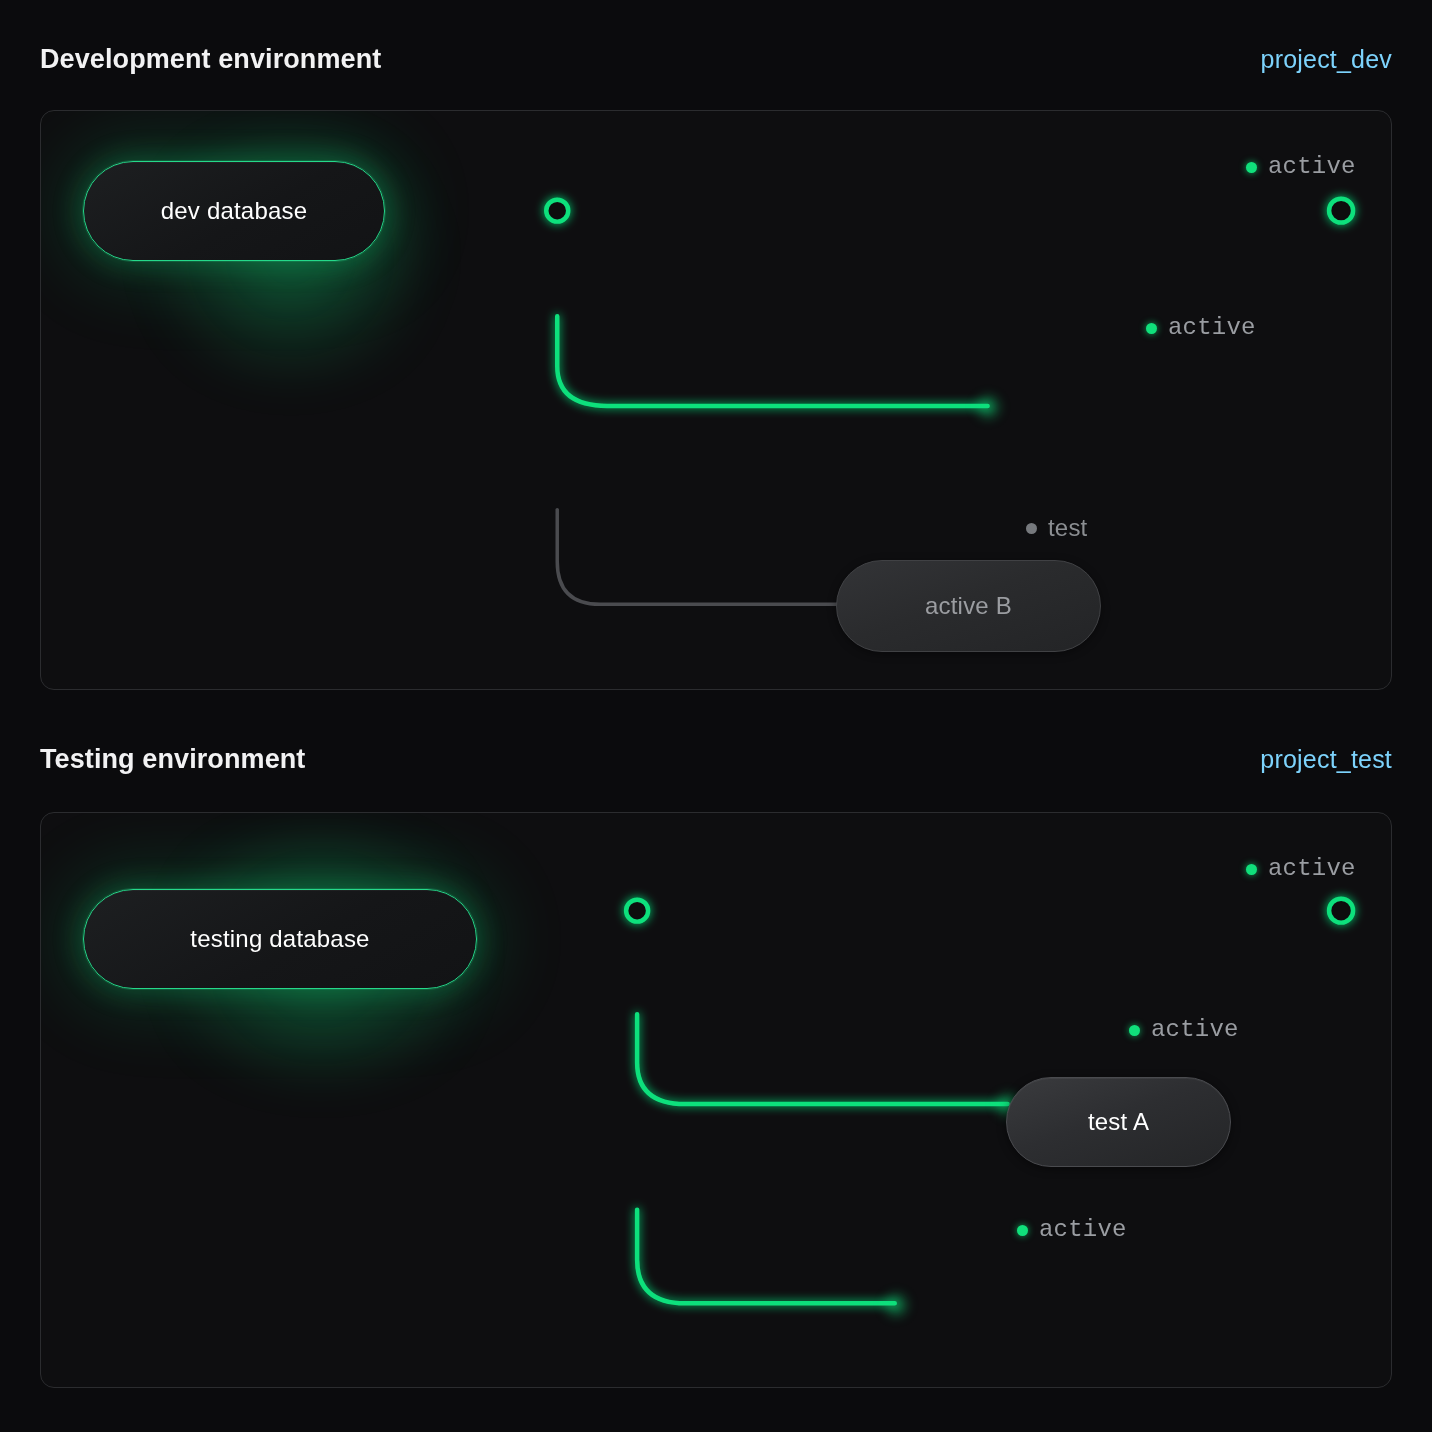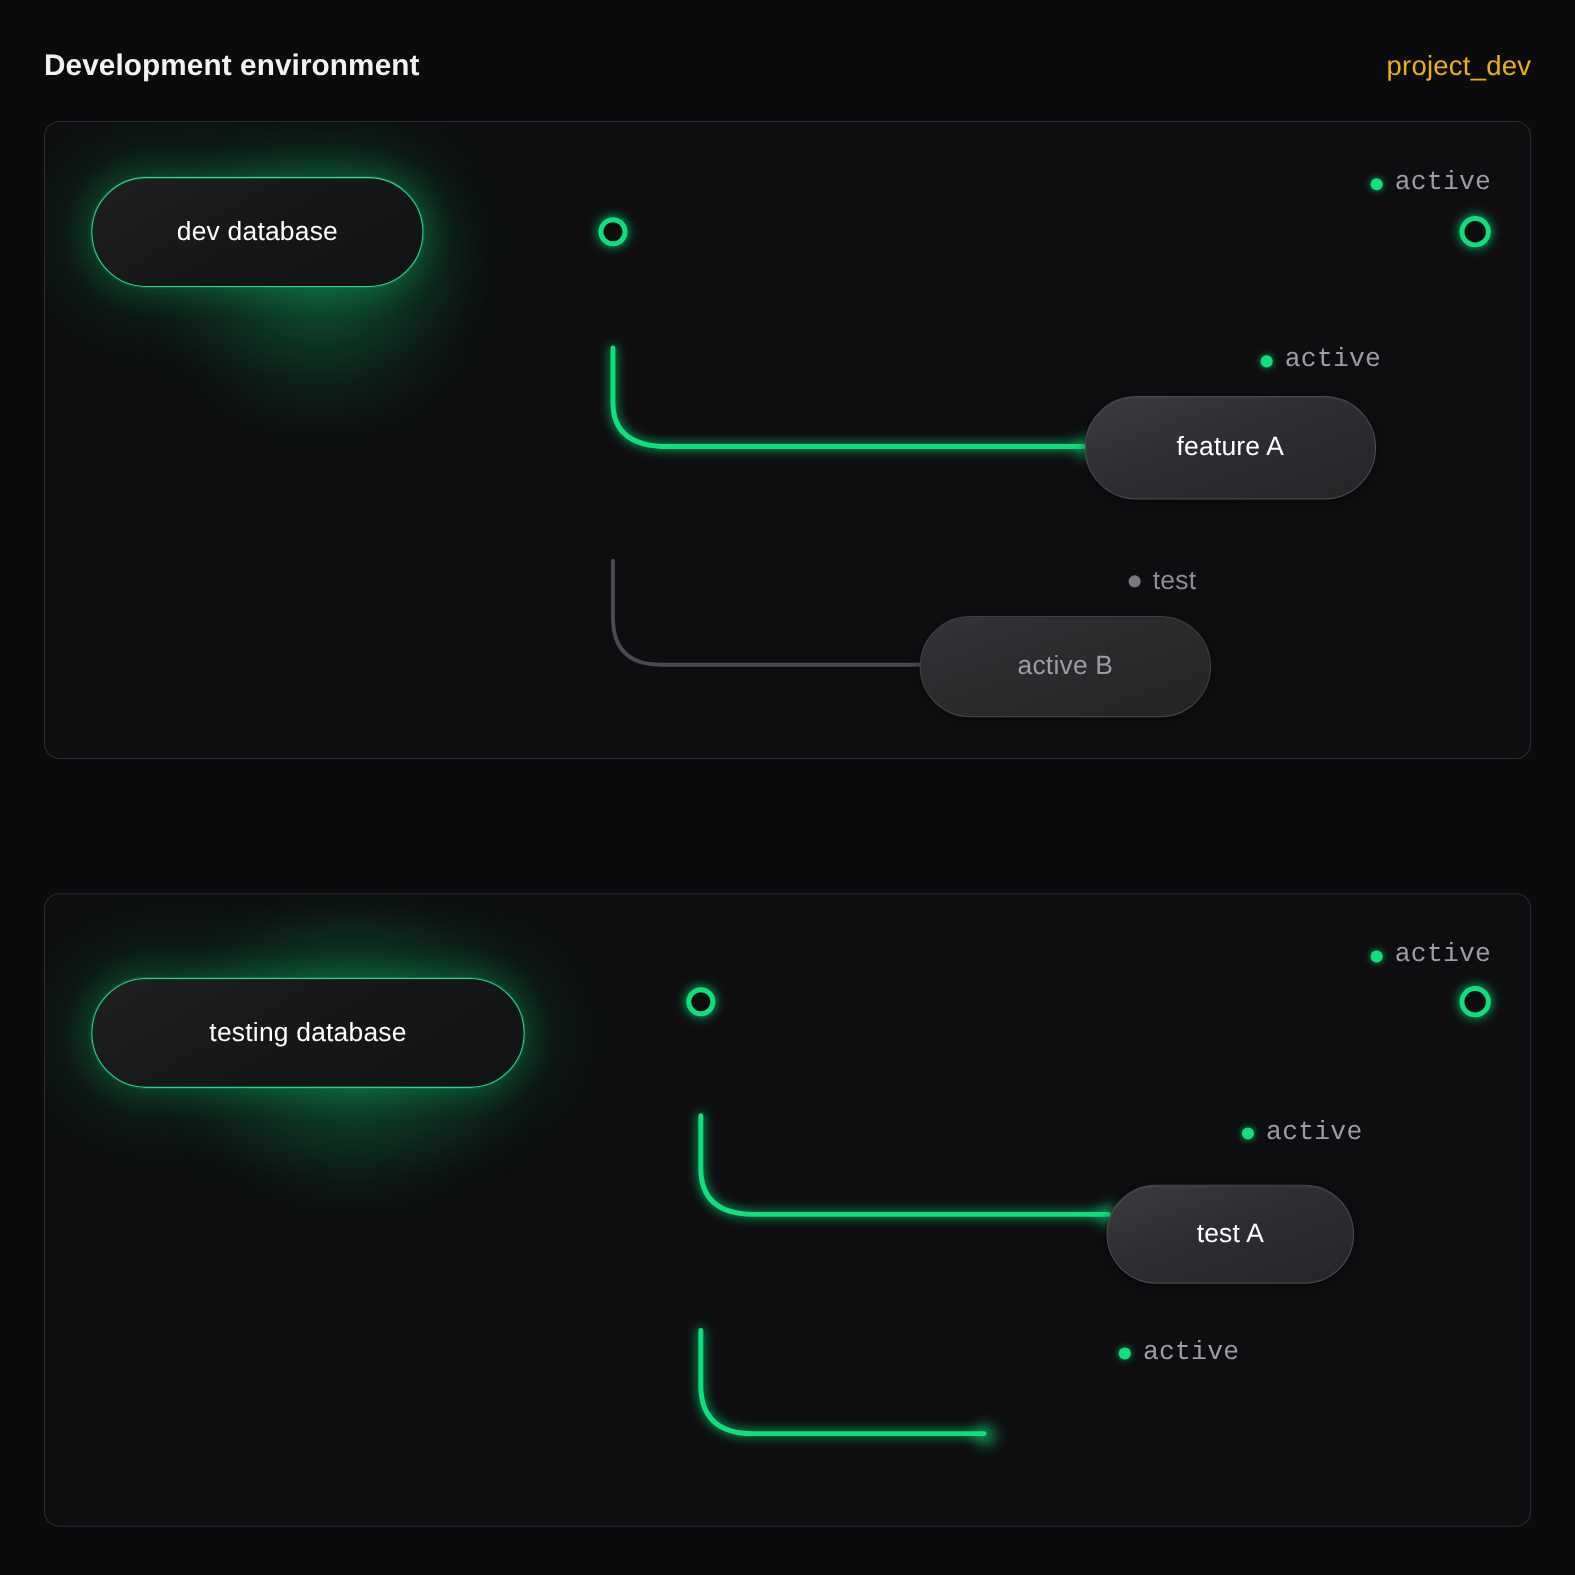--- a/index.html
+++ b/index.html
@@ -31,21 +31,21 @@
   }
   .section-title {
     font-size: 27px;
     font-weight: bold;
     color: #f2f2f3;
     letter-spacing: 0.1px;
   }
   .section-project {
     font-size: 25px;
     font-weight: 400;
-    color: #eab308;
+    color: #7dd3fc;
     letter-spacing: 0.2px;
   }
 
   
   .panel {
     position: absolute;
     left: 40px;
     width: 1352px;
     background: #0e0e10;
     border: 1px solid #2b2c2f;
@@ -201,37 +201,38 @@
     <div class="node source" style="left:42px; top:50px; width:302px; height:100px;">
       <span class="node-label">dev database</span>
     </div>
 
     <div class="status" style="left:1205px; top:44px;">
       <span class="status-dot active"></span>
       <span class="status-text active">active</span>
     </div>
 
     <div class="contact-glow" style="left:932px; top:281px;"></div>
-    <div class="node leaf" style="left:945px; top:249px; width:265px; height:94px;">
-      <span class="node-label">feature A</span>
-    </div>
     <div class="status" style="left:1105px; top:205px;">
       <span class="status-dot active"></span>
       <span class="status-text active">active</span>
     </div>
 
     <div class="node leaf idle" style="left:795px; top:449px; width:265px; height:92px;">
       <span class="node-label">active B</span>
     </div>
     <div class="status" style="left:985px; top:405px;">
       <span class="status-dot idle"></span>
       <span class="status-text idle">test</span>
     </div>
   </div>
 
+  <div class="section-header" style="top:744px;">
+    <div class="section-title">Testing environment</div>
+    <div class="section-project">project_test</div>
+  </div>
 
   <div class="panel" style="top:812px; height:576px;">
 
     <div class="panel-canvas">
       <svg viewBox="0 0 1352 576" preserveAspectRatio="none" aria-hidden="true">
         <defs>
           <filter id="glowTest" x="-60%" y="-60%" width="220%" height="220%">
             <feGaussianBlur stdDeviation="5" result="b"></feGaussianBlur>
             <feMerge>
                 <feMergeNode in="b"></feMergeNode>

